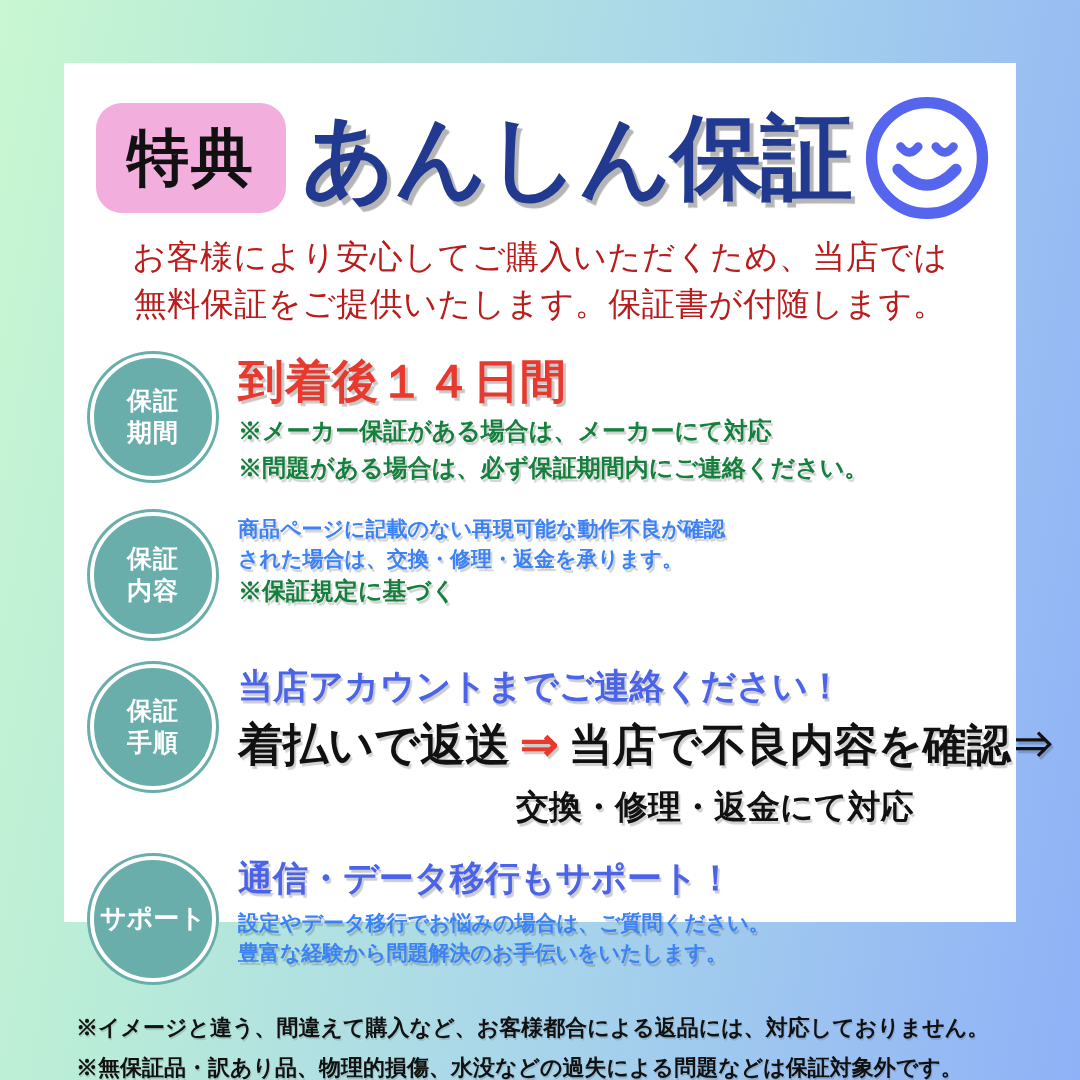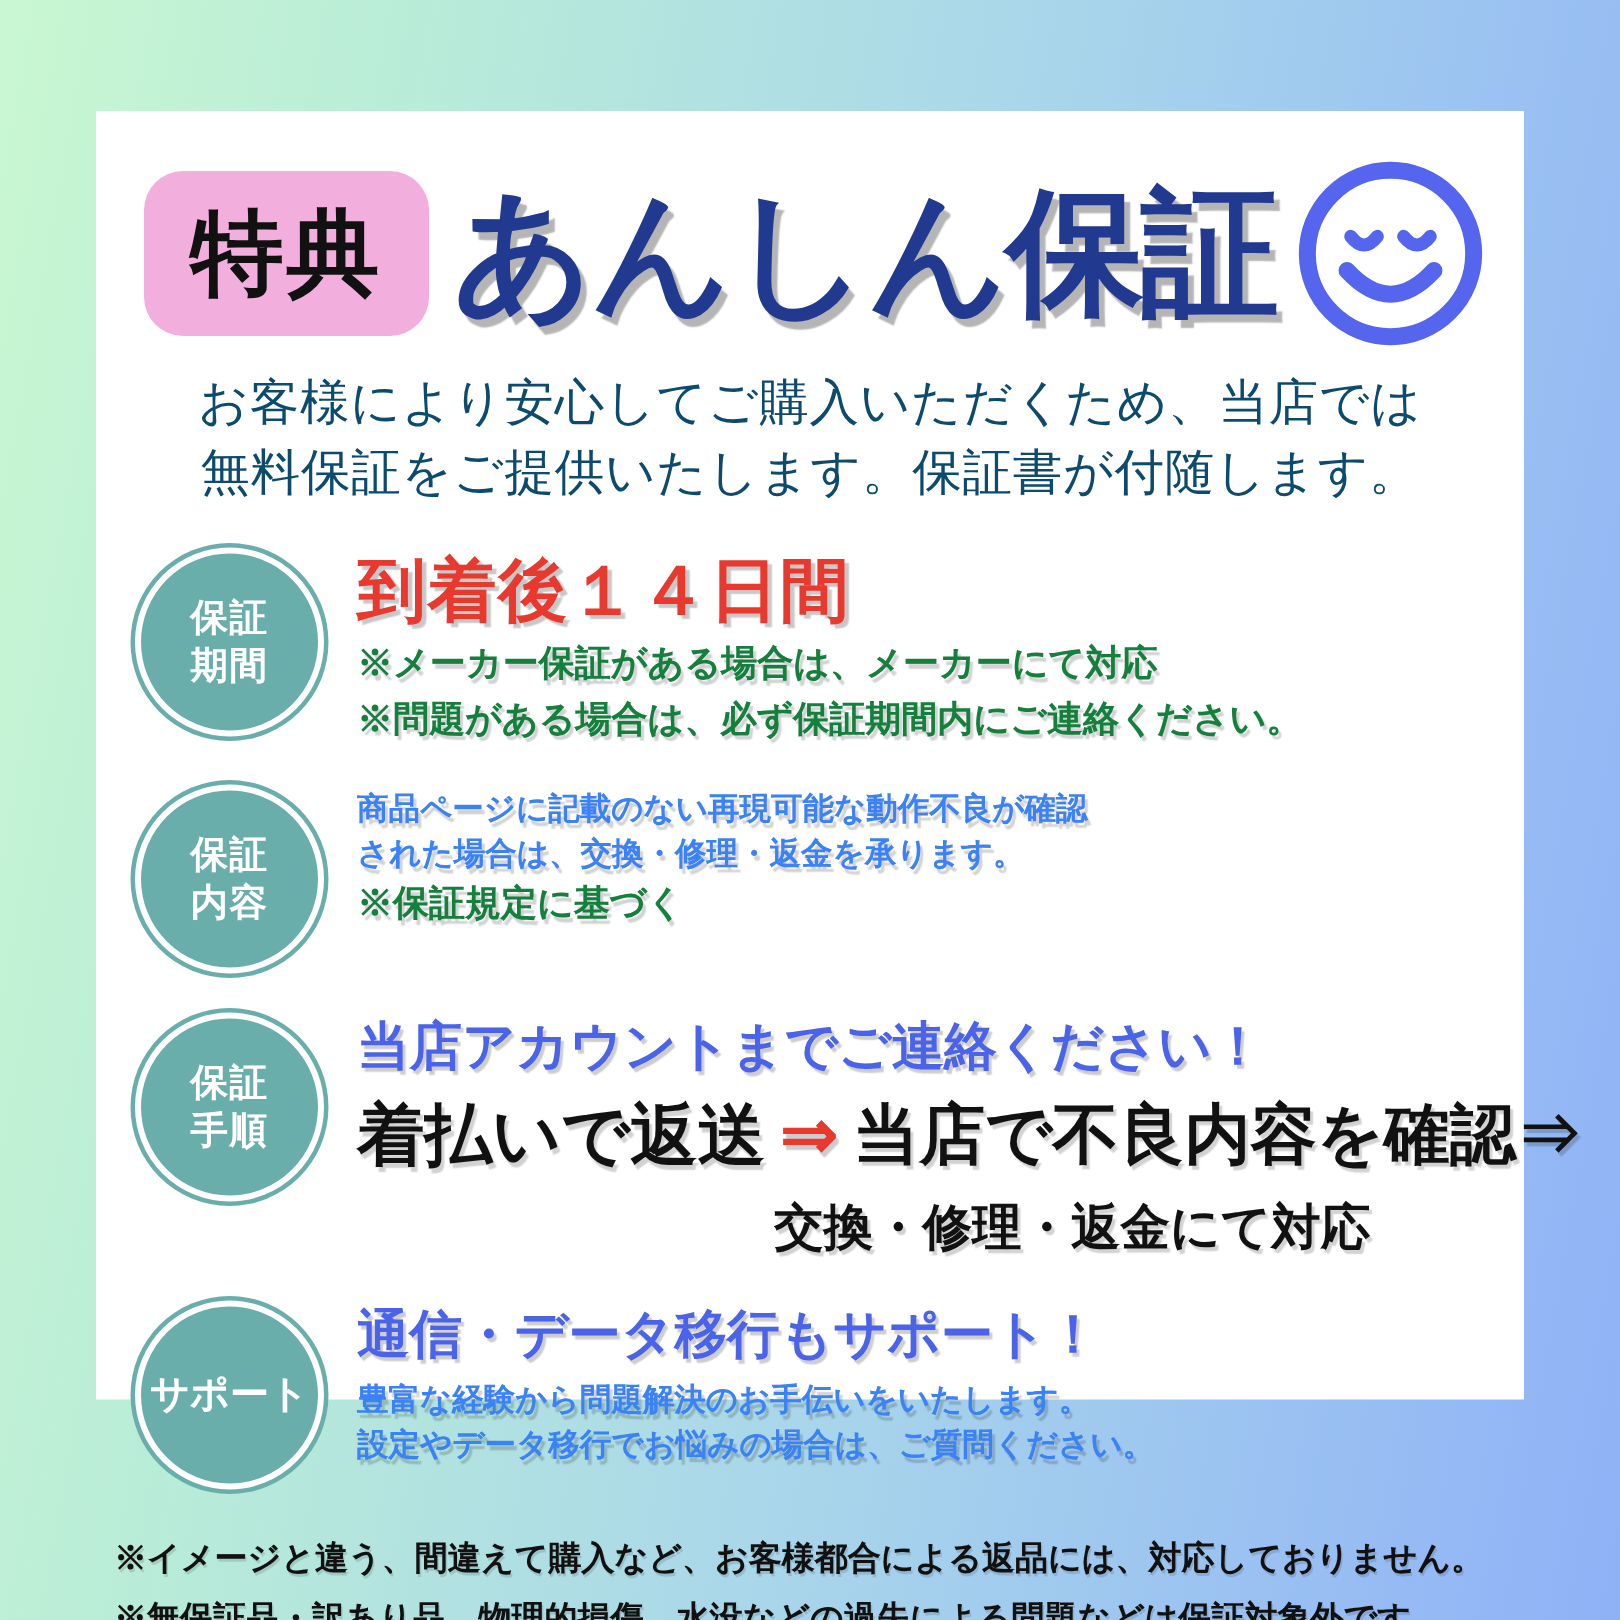--- a/index.html
+++ b/index.html
@@ -4,42 +4,42 @@
 <style>
   * { margin:0; padding:0; box-sizing:border-box; }
   html,body { width:1080px; height:1080px; }
   body {
     font-family:"Liberation Sans", sans-serif;
     position:relative;
     background:linear-gradient(100deg,#c9f7d2 0%,#b9ecd8 22%,#a9d6ea 55%,#8fb1f7 100%);
     overflow:hidden;
   }
   .card {
-    position:absolute; left:64px; top:74px; width:952px; height:859px;
+    position:absolute; left:64px; top:63px; width:952px; height:859px;
     background:#ffffff;
-    display:flex; flex-direction:column;
+    display:flex; flex-direction:column;font-family:Liberation Serif, serif;
   }
   
   .header { display:flex; align-items:center; margin:32px 26px 0 32px; }
   .badge {
     width:190px; height:110px; background:#f2aedd; border-radius:26px;
     display:flex; align-items:center; justify-content:center;
     font-size:62px; font-weight:900; color:#111; letter-spacing:2px;
     flex:0 0 auto;
   }
   .title {
     margin-left:16px; font-size:92px; font-weight:900; color:#21398f;
     letter-spacing:-2px; white-space:nowrap; line-height:1;
     text-shadow:4px 5px 1px rgba(90,90,90,.45);
   }
   .smiley { margin-left:auto; width:126px; height:126px; flex:0 0 auto; }
   
   .intro {
     margin-top:13px; text-align:center; font-size:33px; line-height:1.42;
-    color:#0c4a6e; font-weight:500; letter-spacing:.5px;
+    color:#b91c1c; font-weight:500; letter-spacing:.5px;
   }
   
   .sections { margin:26px 18px 0 26px; display:flex; flex-direction:column; }
   .section { display:flex; align-items:flex-start; margin-bottom:26px; }
   .circle {
     flex:0 0 126px; width:126px; height:126px; border-radius:50%;
     background:#69aeab; border:4px solid #fff; box-shadow:0 0 0 3px #69aeab;
     display:flex; flex-direction:column; align-items:center; justify-content:center;
     color:#fff; font-size:25px; line-height:1.28; font-weight:600; letter-spacing:1px;
   }
@@ -139,22 +139,22 @@
         <div class="step-line2 shadowed">交換・修理・返金にて対応</div>
       </div>
     </div>
 
     <div class="section sec4">
       <div class="circle small-label">
         <span>サポート</span>
       </div>
       <div class="content">
         <div class="headline-blue">通信・データ移行もサポート！</div>
+        <div class="body-line shadowed">設定やデータ移行でお悩みの場合は、ご質問ください。</div>
         <div class="body-line shadowed">豊富な経験から問題解決のお手伝いをいたします。</div>
-        <div class="body-line shadowed">設定やデータ移行でお悩みの場合は、ご質問ください。</div>
       </div>
     </div>
 
   </div>
 
   <div class="footer">
     <div class="footer-line">※イメージと違う、間違えて購入など、お客様都合による返品には、対応しておりません。</div>
     <div class="footer-line">※無保証品・訳あり品、物理的損傷、水没などの過失による問題などは保証対象外です。</div>
   </div>
 

